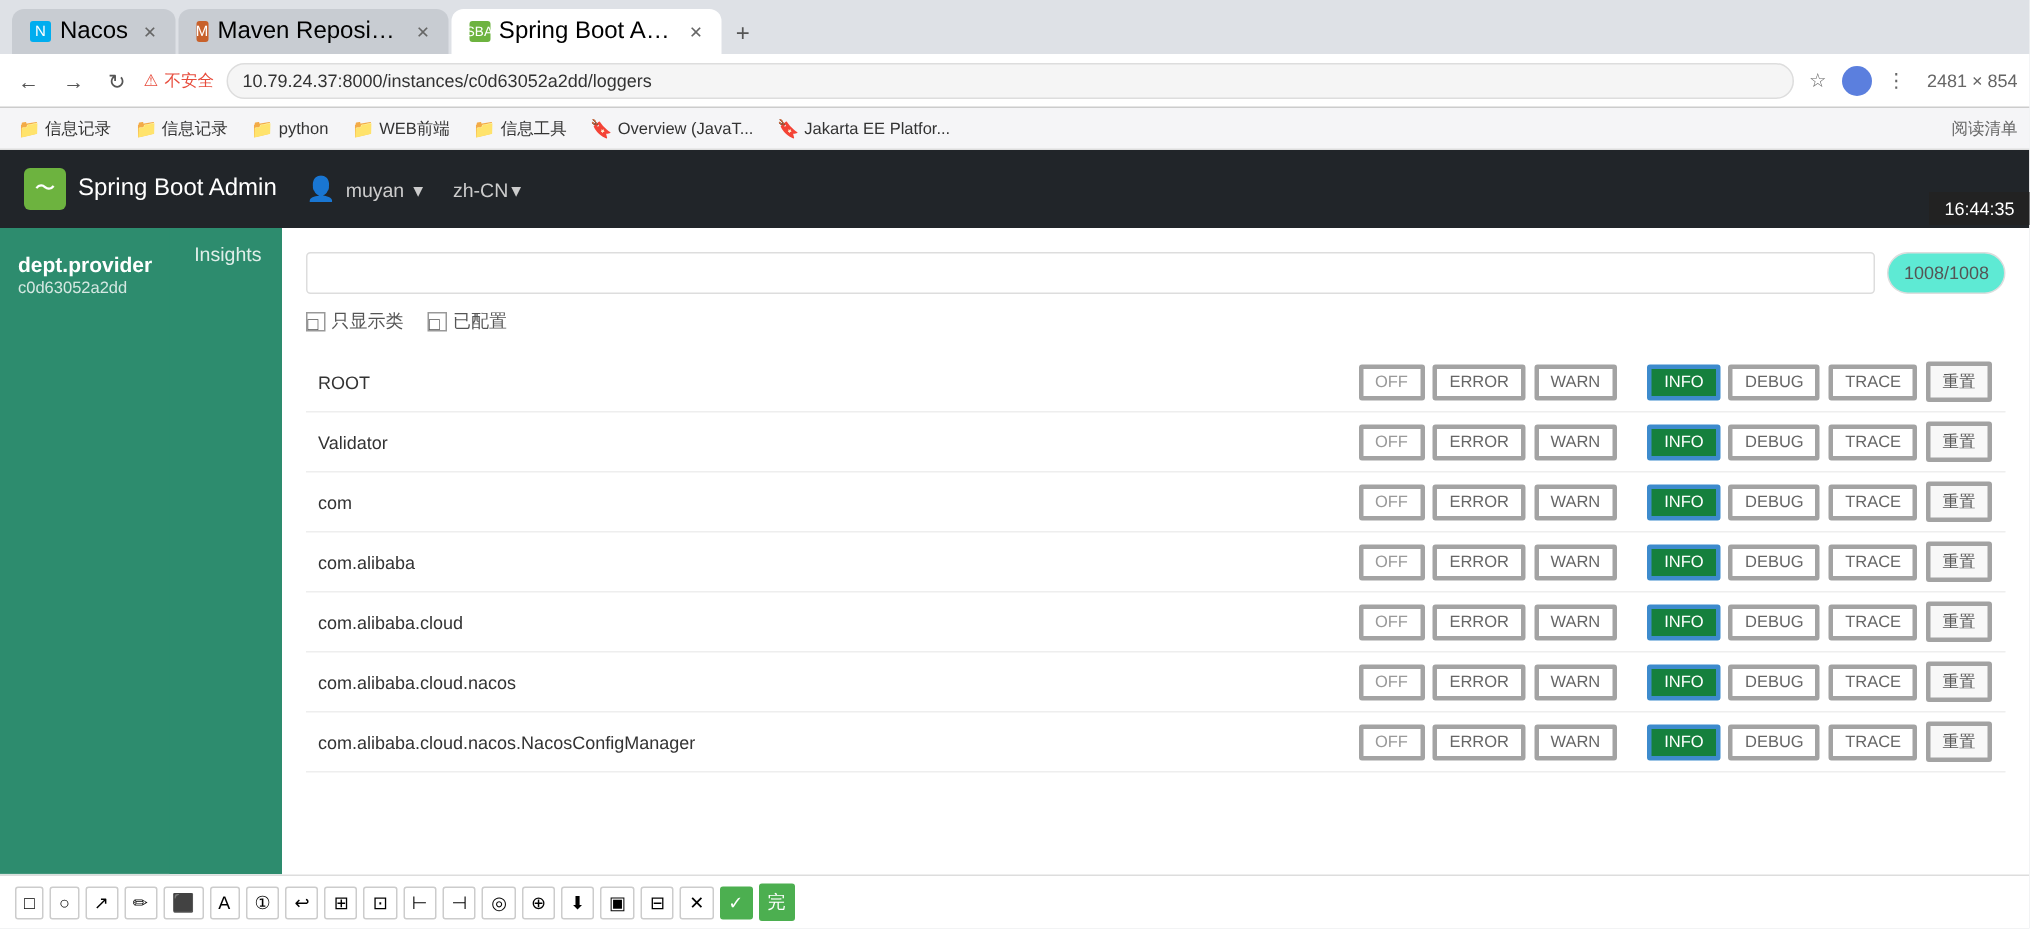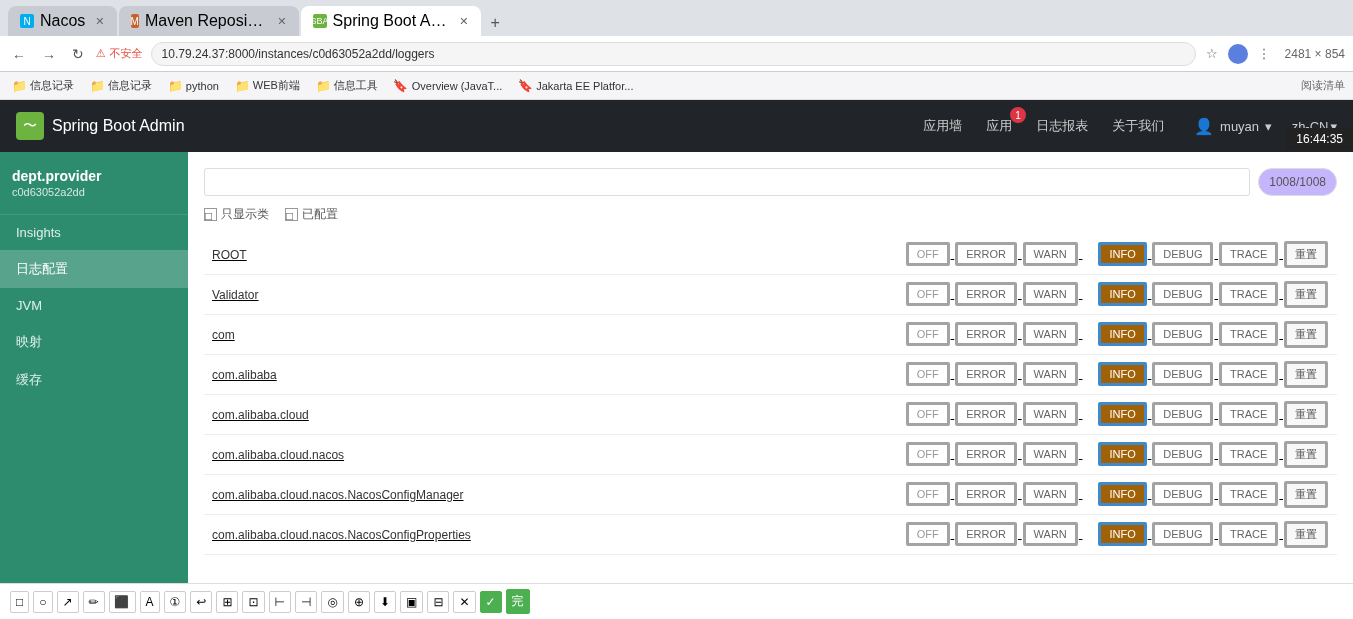--- a/index.html
+++ b/index.html
@@ -44,48 +44,48 @@
     .sba-nav-badge { position: relative; display: inline-flex; align-items: center; }
     .sba-badge { background: #dc3545; color: #fff; border-radius: 50%; width: 16px; height: 16px; font-size: 10px; display: flex; align-items: center; justify-content: center; position: absolute; top: -4px; right: -4px; }
     .sba-user { display: flex; align-items: center; gap: 6px; color: #ccc; font-size: 13px; cursor: pointer; }
     .sba-user-icon { font-size: 16px; }
     .sba-lang { color: #ccc; font-size: 13px; cursor: pointer; display: flex; align-items: center; gap: 2px; }
 
     
     .sba-main { display: flex; flex: 1; overflow: hidden; }
 
     
-    .sba-sidebar { width: 188px; background: #2d8c6e; flex-shrink: 0; display: flex; flex-direction: column; }
+    .sba-sidebar { width: 188px; background: #2d8c6e; flex-shrink: 0; display: flex; flex-direction: row; }
     .sba-instance-header { padding: 16px 12px; background: #2d8c6e; border-bottom: 1px solid rgba(255,255,255,0.1); }
     .sba-instance-name { color: #fff; font-size: 14px; font-weight: 600; margin-bottom: 2px; }
     .sba-instance-id { color: rgba(255,255,255,0.8); font-size: 11px; }
     .sba-nav-item { padding: 10px 16px; color: rgba(255,255,255,0.85); font-size: 13px; cursor: pointer; }
     .sba-nav-item.active { background: rgba(255,255,255,0.2); color: #fff; font-weight: 500; }
 
     
     .sba-content { flex: 1; padding: 16px; background: #fff; overflow: auto; }
 
     
     .logger-toolbar { display: flex; align-items: center; gap: 8px; margin-bottom: 10px; }
     .logger-filter { flex: 1; border: 1px solid #ddd; padding: 6px 8px 6px 28px; border-radius: 3px; font-size: 12px; background: #fff; position: relative; }
     .filter-icon-wrap { position: relative; display: flex; align-items: center; flex: 1; }
     .filter-icon { position: absolute; left: 8px; top: 50%; transform: translateY(-50%); color: #999; font-size: 12px; }
-    .logger-count { font-size: 12px; color: #555; border: 1px solid #ddd; padding: 6px 10px; border-radius: 14px; background: #c4b5fd; white-space: nowrap; }
+    .logger-count { font-size: 12px; color: #555; border: 1px solid #ddd; padding: 6px 10px; border-radius: 14px; background: #5eead4; white-space: nowrap; }
 
     .logger-options { display: flex; align-items: center; gap: 16px; margin-bottom: 12px; font-size: 12px; color: #555; }
     .logger-option { display: flex; align-items: center; gap: 4px; cursor: pointer; }
     .logger-checkbox { width: 13px; height: 13px; border: 1px solid #999; display: inline-block; }
 
-    .logger-table { width: 100%; border-collapse: collapse; text-decoration: underline; }
+    .logger-table { width: 100%; border-collapse: collapse; }
     .logger-table tr { border-bottom: 1px solid #eee; }
     .logger-name-cell { padding: 10px 8px; font-size: 12px; color: #333; width: 60%; }
     .logger-actions-cell { padding: 6px 8px; text-align: right; white-space: nowrap; }
 
     .log-btn { padding: 3px 8px; font-size: 11px; border: 3px solid #a3a3a3; background: #fff; color: #666; cursor: pointer; border-radius: 2px; margin: 0 1px; }
-    .log-btn.active-info { background: #a16207; color: #fff; border-color: #3d8bcd; margin-left: 16px; }
+    .log-btn.active-info { background: #15803d; color: #fff; border-color: #3d8bcd; margin-left: 16px; }
     .log-btn.off-btn { color: #999; }
     .log-btn.reset-btn { color: #555; background: #f8f8f8; }
 
     
     .annotation-toolbar { background: #fff; border-top: 1px solid #ddd; padding: 6px 10px; display: flex; align-items: center; gap: 4px; height: 36px; }
     .ann-btn { background: none; border: 1px solid #ccc; padding: 3px 5px; font-size: 12px; cursor: pointer; border-radius: 2px; }
     .ann-btn.active { background: #4CAF50; color: #fff; border-color: #4CAF50; }
   </style>
 </head>
 <body>
@@ -159,29 +159,20 @@
   </div>
 
   <div class="app-area">
 
     <div class="sba-container">
 
       <div class="sba-navbar">
         <div class="sba-logo">
           <div class="sba-logo-icon">〜</div>
           <span>Spring Boot Admin</span>
-        </div>
-        <div class="sba-nav-links">
-          <span class="sba-nav-link">应用墙</span>
-          <span class="sba-nav-link sba-nav-badge">
-            <span>应用</span>
-            <span class="sba-badge">1</span>
-          </span>
-          <span class="sba-nav-link">日志报表</span>
-          <span class="sba-nav-link">关于我们</span>
         </div>
         <div class="sba-user">
           <span class="sba-user-icon">👤</span>
           <span>muyan</span>
           <span>▾</span>
         </div>
         <div class="sba-lang">
           <span>zh-CN</span>
           <span>▾</span>
         </div>
@@ -319,32 +310,20 @@
                   <button class="log-btn off-btn">OFF</button>
                   <button class="log-btn">ERROR</button>
                   <button class="log-btn">WARN</button>
                   <button class="log-btn active-info">INFO</button>
                   <button class="log-btn">DEBUG</button>
                   <button class="log-btn">TRACE</button>
                   <button class="log-btn reset-btn">重置</button>
                 </td>
               </tr>
 
-              <tr>
-                <td class="logger-name-cell">com.alibaba.cloud.nacos.NacosConfigProperties</td>
-                <td class="logger-actions-cell">
-                  <button class="log-btn off-btn">OFF</button>
-                  <button class="log-btn">ERROR</button>
-                  <button class="log-btn">WARN</button>
-                  <button class="log-btn active-info">INFO</button>
-                  <button class="log-btn">DEBUG</button>
-                  <button class="log-btn">TRACE</button>
-                  <button class="log-btn reset-btn">重置</button>
-                </td>
-              </tr>
             </tbody>
           </table>
 
         </div>
       </div>
 
       <div class="annotation-toolbar">
         <button class="ann-btn">□</button>
         <button class="ann-btn">○</button>
         <button class="ann-btn">↗</button>

